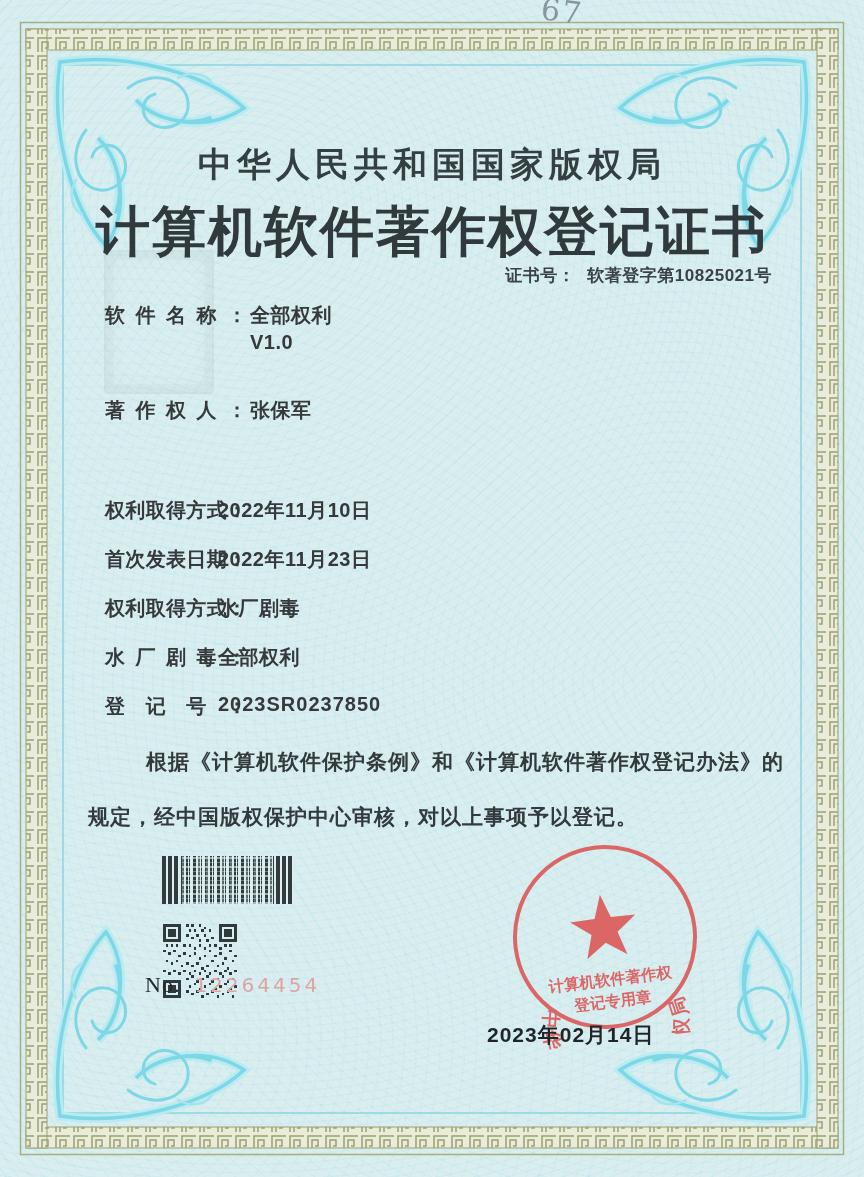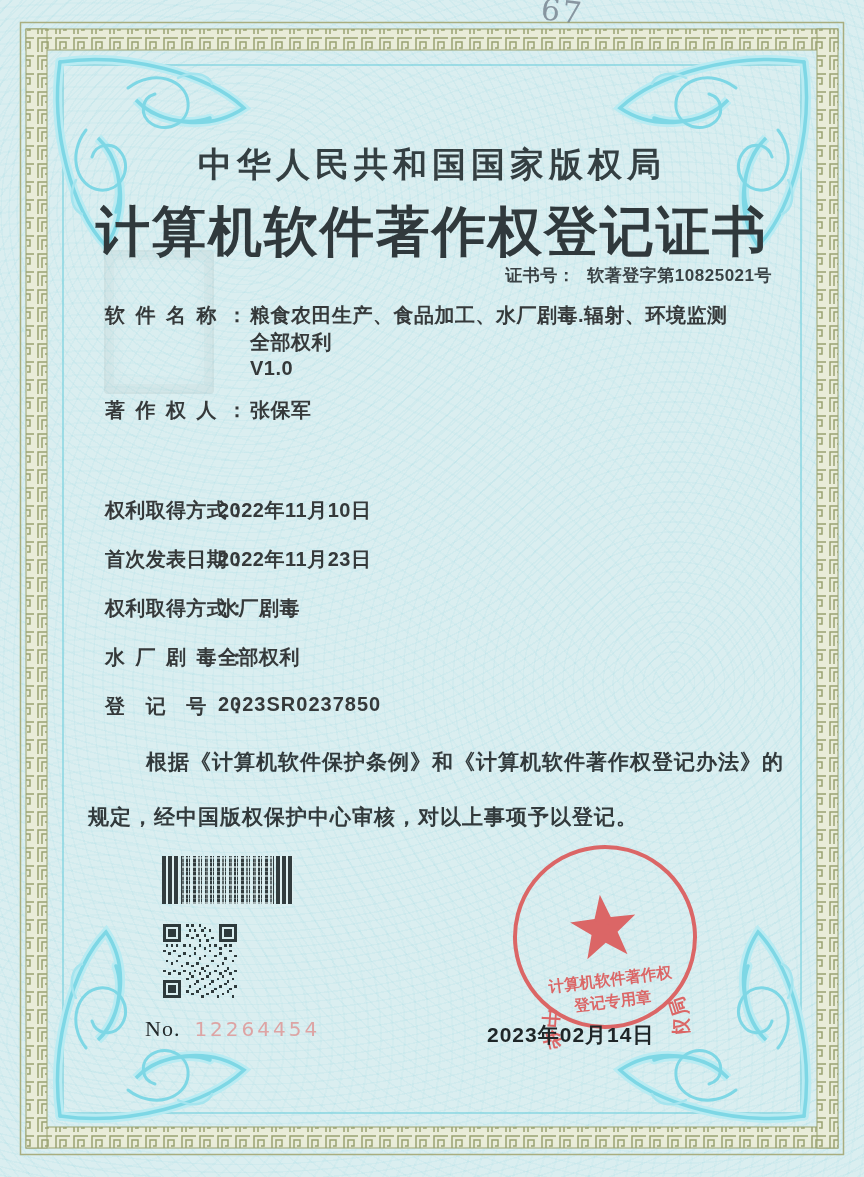--- a/index.html
+++ b/index.html
@@ -58,21 +58,21 @@
   .barcode .edge{position:absolute;top:0;bottom:0;width:17px;background:repeating-linear-gradient(90deg,#323c3e 0 4px,#dff0f1 4px 6px);}
   .barcode .edge.l{left:0;}
   .barcode .edge.r{right:0;}
   .barcode .noise{
     position:absolute;left:20px;right:20px;top:0;bottom:0;
     background:
       repeating-linear-gradient(0deg, rgba(223,240,241,.6) 0 2px, rgba(0,0,0,0) 2px 5px, rgba(223,240,241,.35) 5px 6px, rgba(0,0,0,0) 6px 9px),
       repeating-linear-gradient(90deg, rgba(223,240,241,.25) 0 3px, rgba(0,0,0,0) 3px 8px);
   }
   .qr-svg{position:absolute;left:163px;top:924px;}
-  .serial{position:absolute;left:145px;top:1016px;font-size:22px;color:#23292b;
+  .serial{position:absolute;left:145px;top:972px;font-size:22px;color:#23292b;
     font-family:"Liberation Serif","DejaVu Serif",serif;letter-spacing:1px;}
   .serial .num{
     font-family:"DejaVu Sans","Liberation Sans",sans-serif;
     font-size:20px;color:#dda4a4;letter-spacing:3px;margin-left:14px;font-weight:400;
   }
   .seal-svg{position:absolute;left:500px;top:832px;transform:rotate(-7deg);opacity:.92;}
   .issue-date{position:absolute;left:487px;top:1021px;font-size:21px;font-weight:700;color:#1f2628;letter-spacing:1px;}
 </style>
 </head>
 <body>
@@ -116,21 +116,20 @@
   <div class="handwriting">67</div>
 
   <div class="authority">中华人民共和国国家版权局</div>
   <div class="cert-title">计算机软件著作权登记证书</div>
   <div class="certno">
     <span>证书号：</span><span class="val">软著登字第10825021号</span>
   </div>
 
   <div class="flabel" style="top:302px">软件名称：</div>
   <div class="value-block">
-    <div>粮食农田生产、食品加工、水厂剧毒.辐射、环境监测</div>
     <div>全部权利</div>
     <div>V1.0</div>
   </div>
 
   <div class="flabel" style="top:397px">著作权人：</div>
   <div class="fvalue" style="left:250px;top:397px">张保军</div>
 
   <div class="flabel" style="top:497px">权利取得方式：</div>
   <div class="fvalue" style="left:218px;top:497px">2022年11月10日</div>
 

